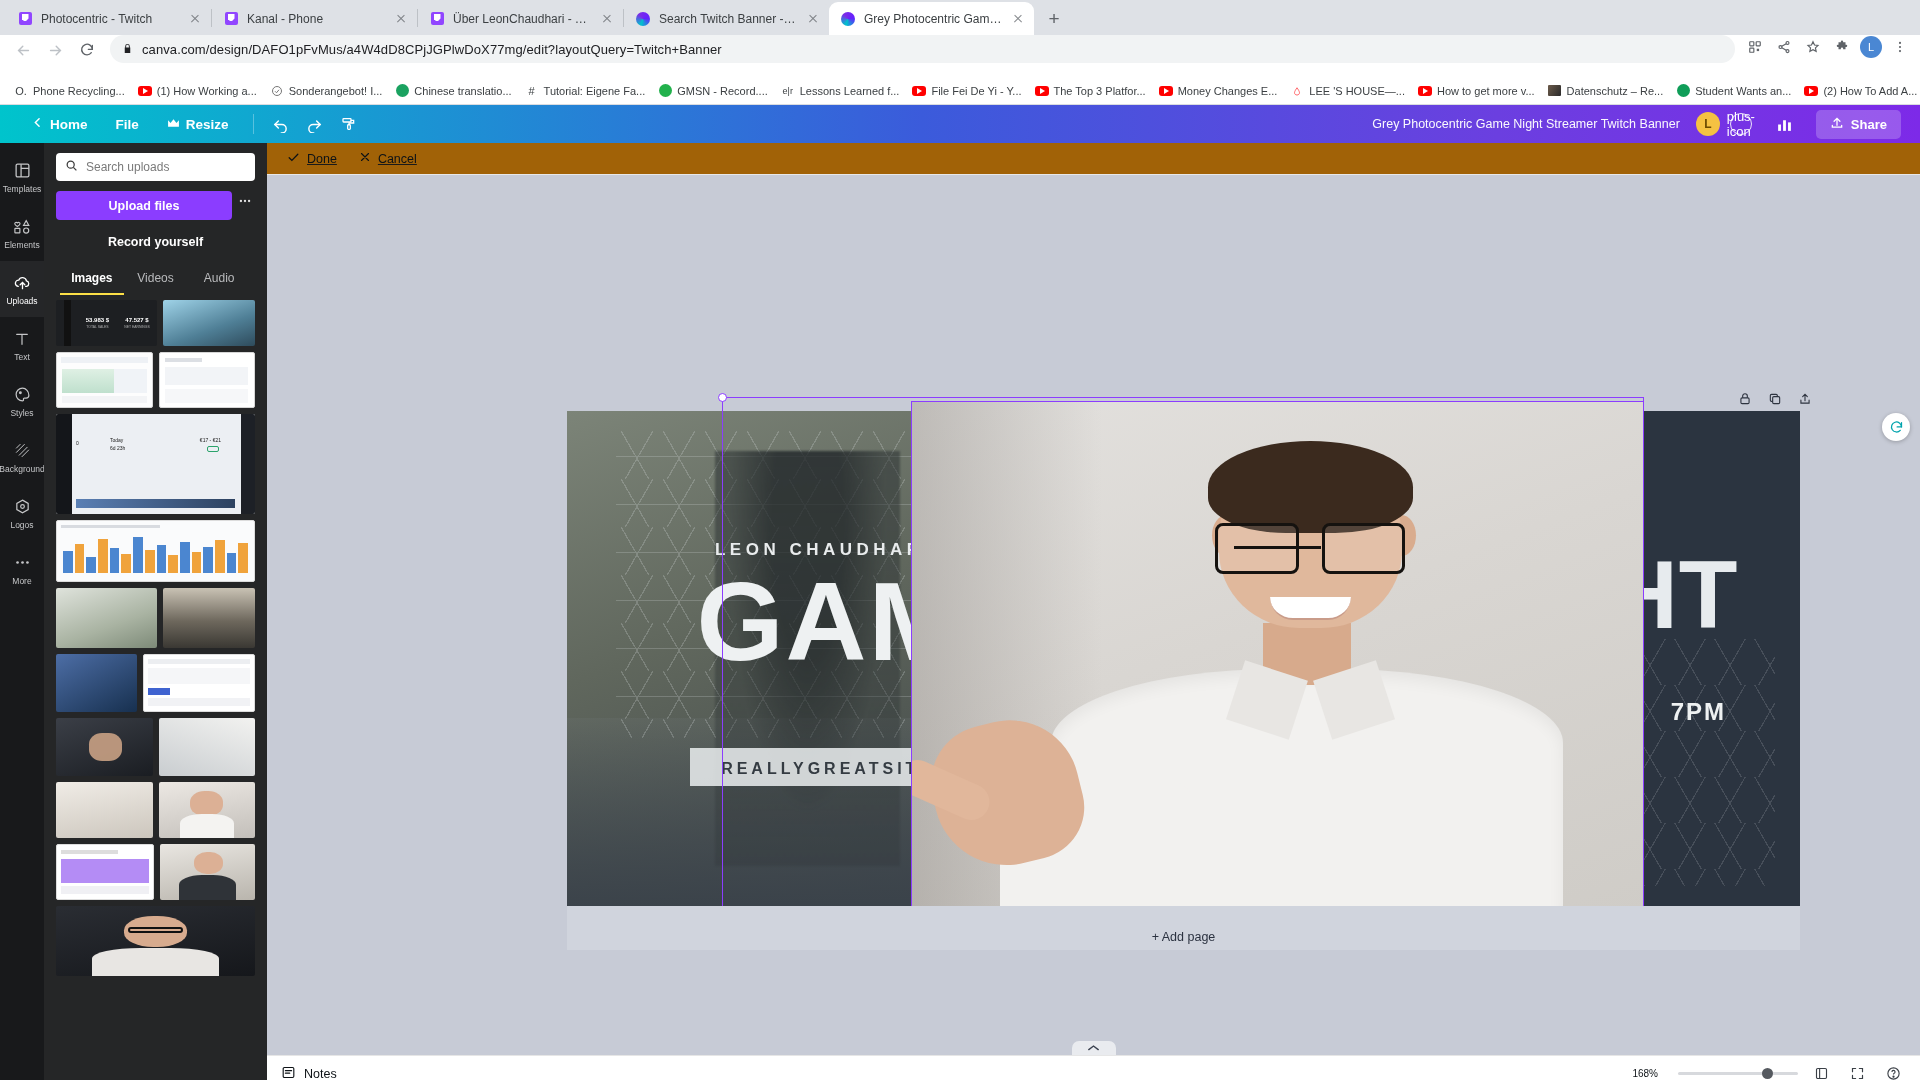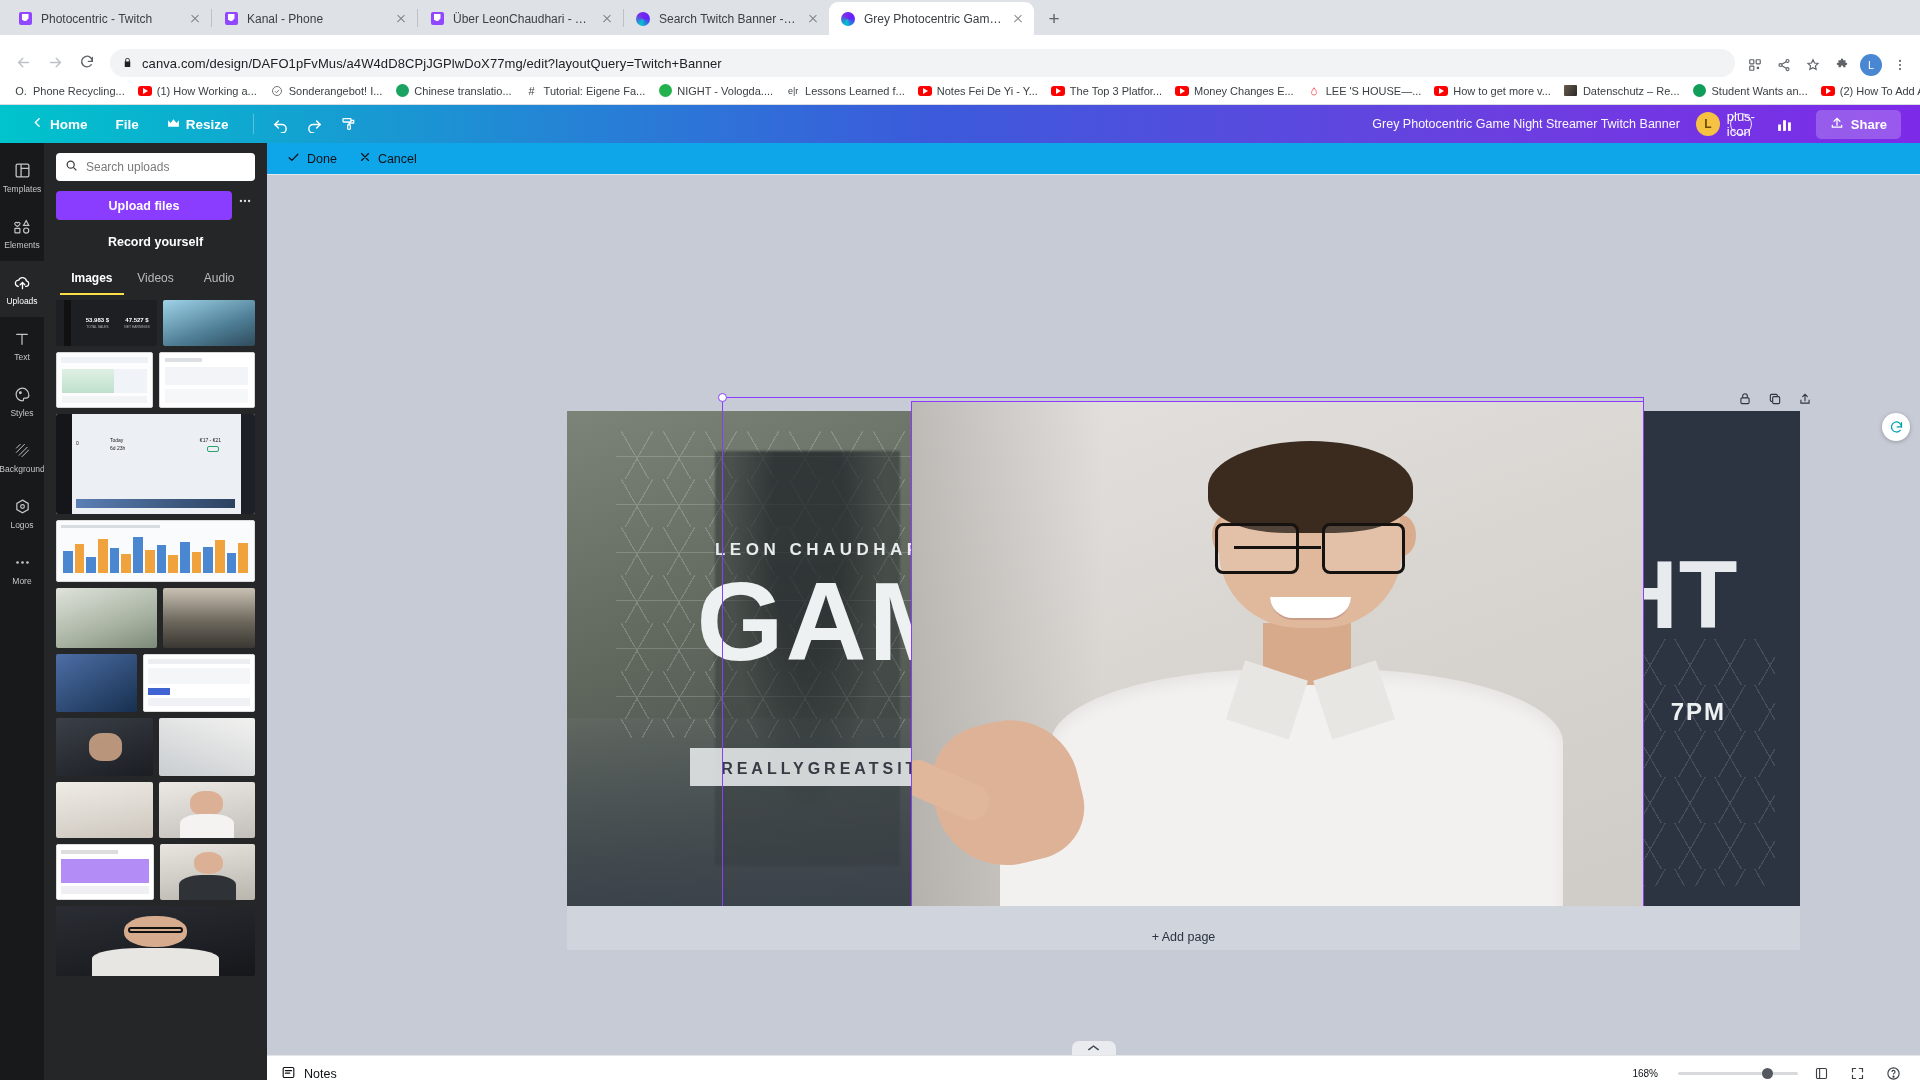--- a/index.html
+++ b/index.html
@@ -37,21 +37,21 @@
   .tab .tab-close::before { transform: rotate(45deg); }
   .tab .tab-close::after { transform: rotate(-45deg); }
   .tab-sep { width: 1px; height: 18px; background: #bdc1c6; align-self: center; }
   .newtab {
     width: 28px; height: 28px; margin-left: 6px; margin-bottom: 3px;
     border-radius: 50%; display: flex; align-items: center; justify-content: center;
     color: #5f6368; font-size: 19px; line-height: 1;
   }
 
   .toolbar {
-    height: 42px; background: #ffffff; display: flex; align-items: flex-end;
+    height: 42px; background: #ffffff; display: flex; align-items: flex-start;
     padding: 0 8px; gap: 2px;
   }
   .nav-btn {
     width: 30px; height: 30px; display:flex; align-items:center; justify-content:center;
     color: #5f6368; border-radius: 50%;
   }
   .nav-btn.disabled { color: #bdc1c6; }
   .omnibox {
     flex: 1; height: 28px; background: #f1f3f4; border-radius: 14px;
     display: flex; align-items: center; padding: 0 12px; gap: 9px;
@@ -153,22 +153,22 @@
   .thumb { border-radius:2px; overflow:hidden; position:relative; background:#3a3b3d; flex:1; }
   .collapse-handle {
     position:absolute; right:-9px; top:420px; width:11px; height:42px;
     background:#252627; border-radius:0 5px 5px 0; display:flex;align-items:center;justify-content:center;
     color:#d6d6d6; font-size:9px;
   }
 
   
   .editor { flex:1; display:flex; flex-direction:column; background:#fff; min-width:0;}
   .crop-bar {
-    height: 32px; background:#0ea5e9; border-bottom:1px solid #e8e8e8;
-    display:flex; align-items:center; gap:6px; padding: 0 12px;
+    height: 32px; background:#a16207; border-bottom:1px solid #e8e8e8;
+    display:flex; align-items:center; gap:6px; padding: 0 12px; text-decoration: underline;
   }
   .cb-btn { display:flex;align-items:center;gap:7px; padding:4px 8px; border-radius:4px; font-size:12.5px; color:#0d1216;}
   .canvas-area { flex:1; background:#c7cbd6; position:relative; overflow:hidden; }
   .design-page {
     position:absolute; left:300px; top:236px; width:1233px; height:495px;
     overflow:hidden; background:#2b3440;
   }
   
   .bg-left { position:absolute; left:0; top:0; width:42%; height:100%;
     background: linear-gradient(160deg,#7c8478 0%,#60675d 40%,#4c5350 70%,#3c4246 100%); }
@@ -396,31 +396,31 @@
         <span>Chinese translatio...</span>
       </div>
     <div class="bm">
         <span class="bmi">#</span>
         <span>Tutorial: Eigene Fa...</span>
       </div>
     <div class="bm">
         <span class="bmi">
           <span class="fav-circle" style="background:#22b14c"></span>
         </span>
-        <span>NIGHT - Vologda....</span>
+        <span>GMSN - Record....</span>
       </div>
     <div class="bm">
         <span class="bmi" style="font-size:9px">e|r</span>
         <span>Lessons Learned f...</span>
       </div>
     <div class="bm">
         <span class="bmi">
           <span class="fav-yt"></span>
         </span>
-        <span>Notes Fei De Yi - Y...</span>
+        <span>File Fei De Yi - Y...</span>
       </div>
     <div class="bm">
         <span class="bmi">
           <span class="fav-yt"></span>
         </span>
         <span>The Top 3 Platfor...</span>
       </div>
     <div class="bm">
         <span class="bmi">
           <span class="fav-yt"></span>

